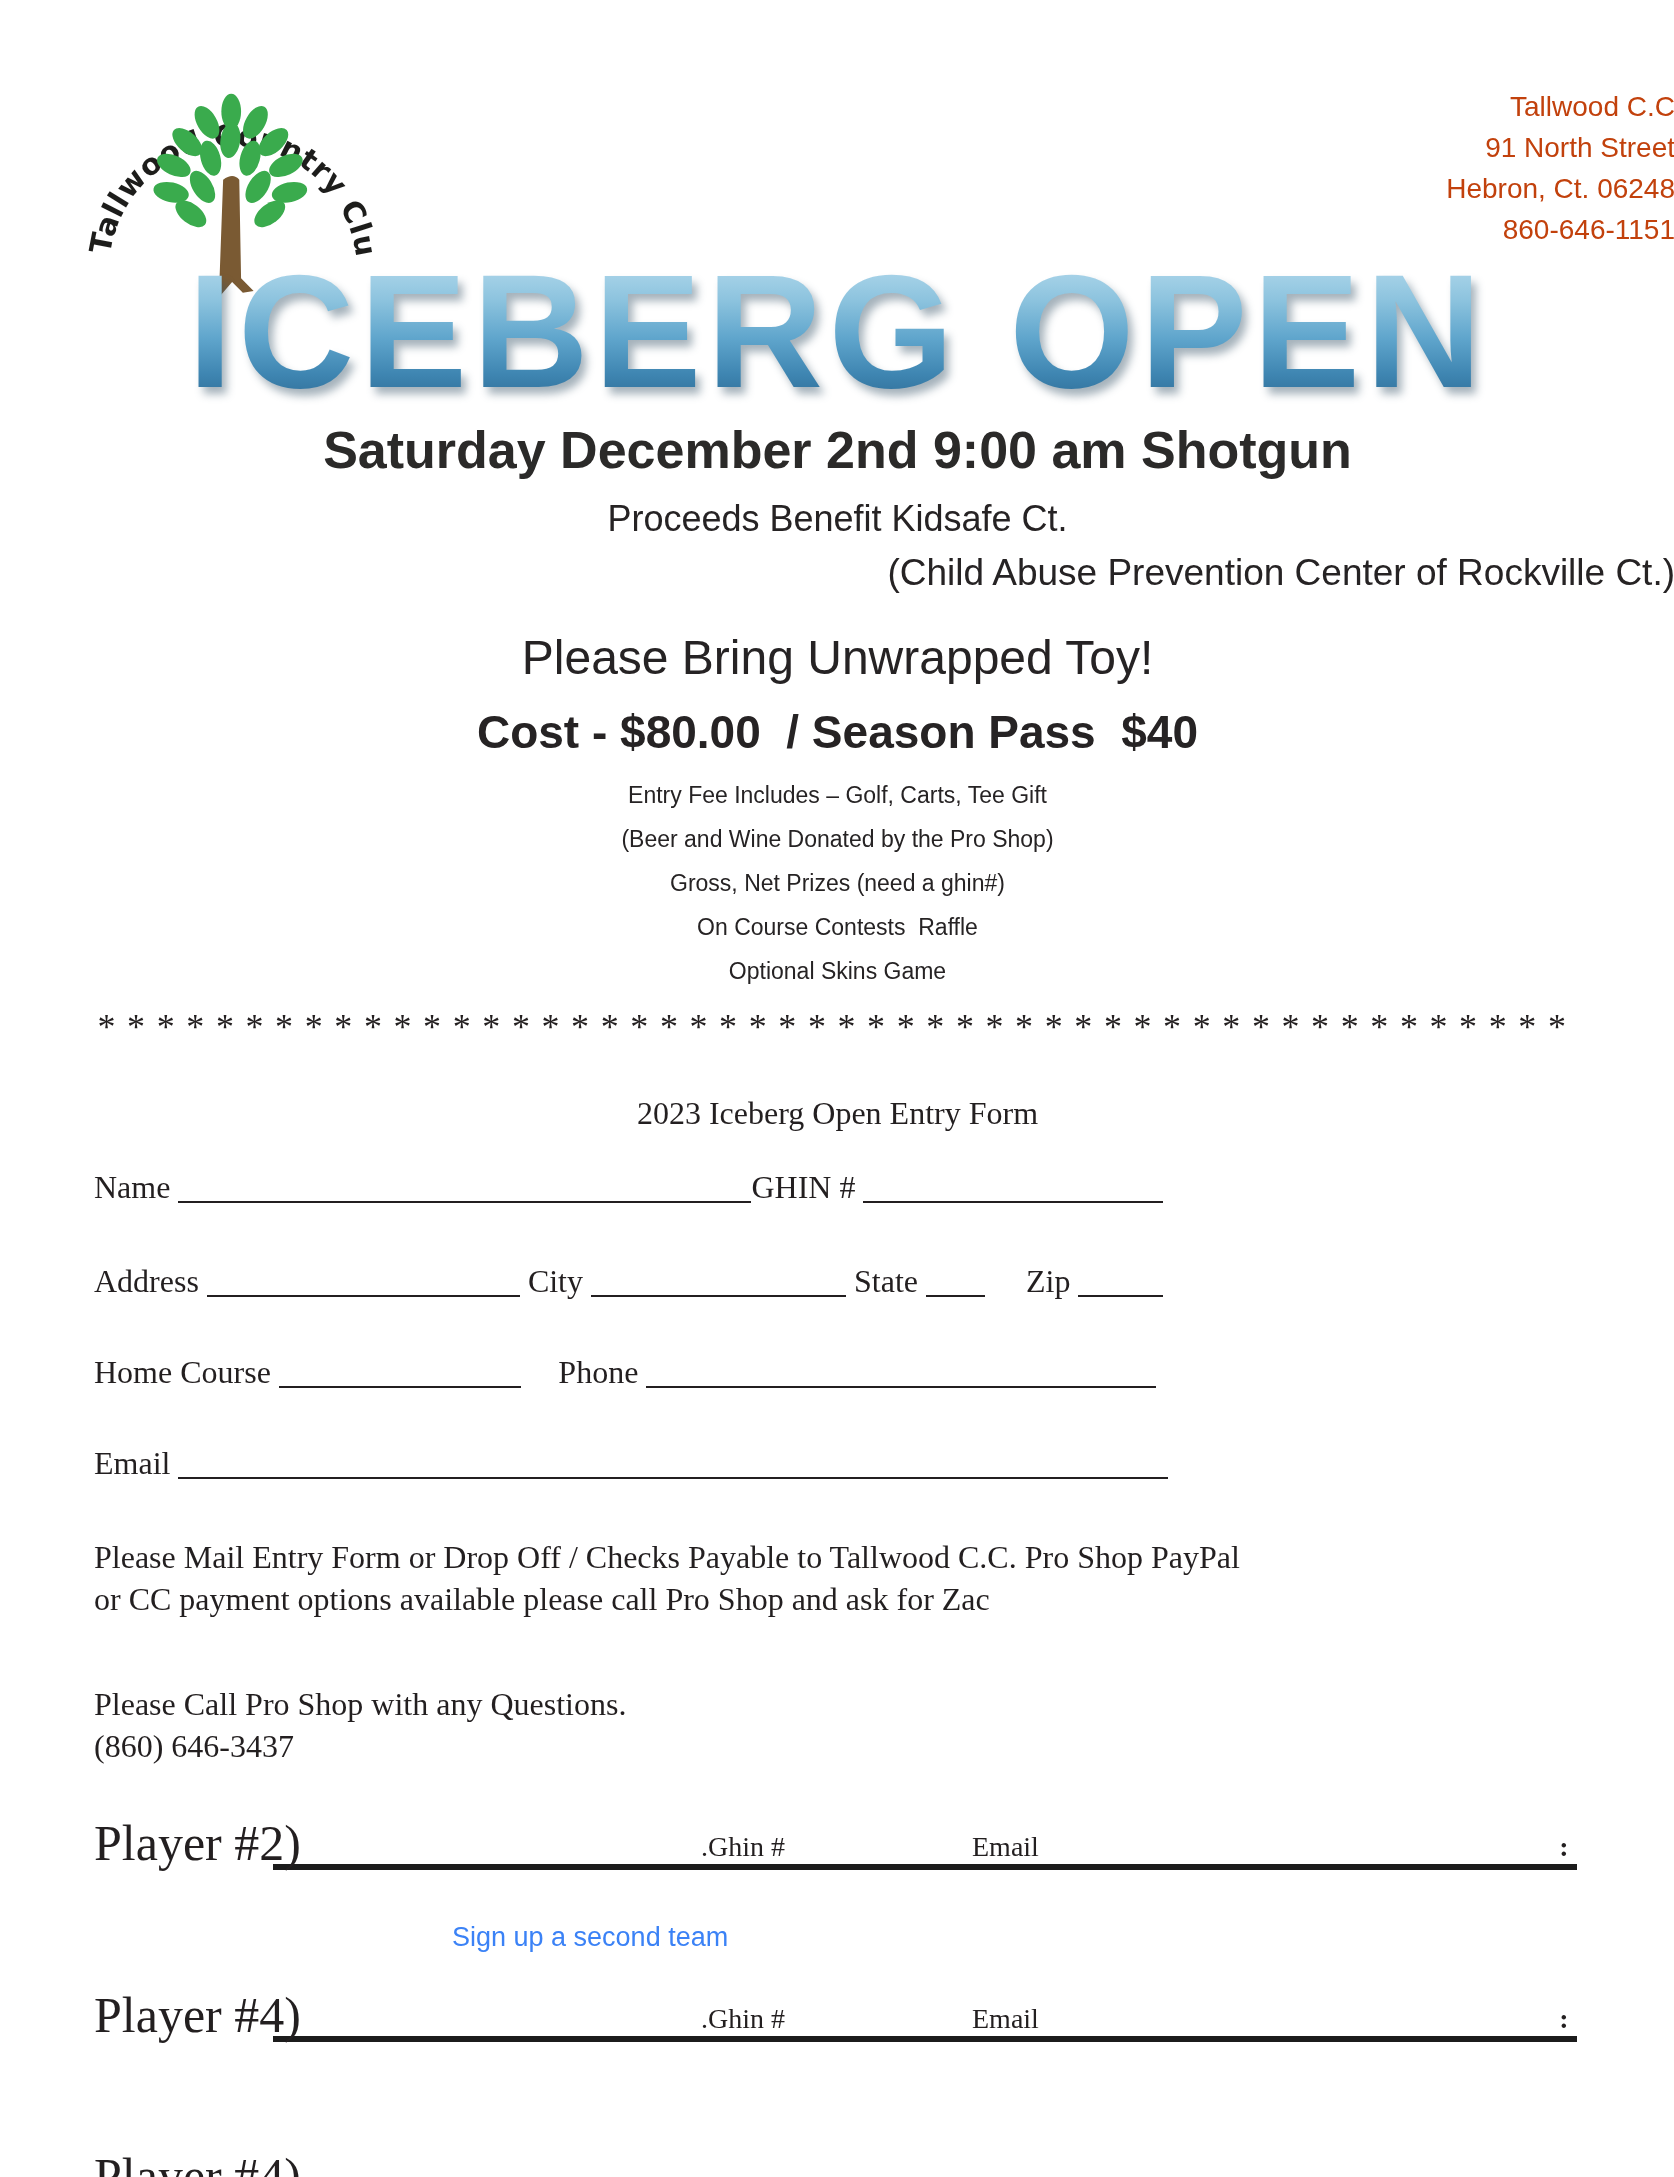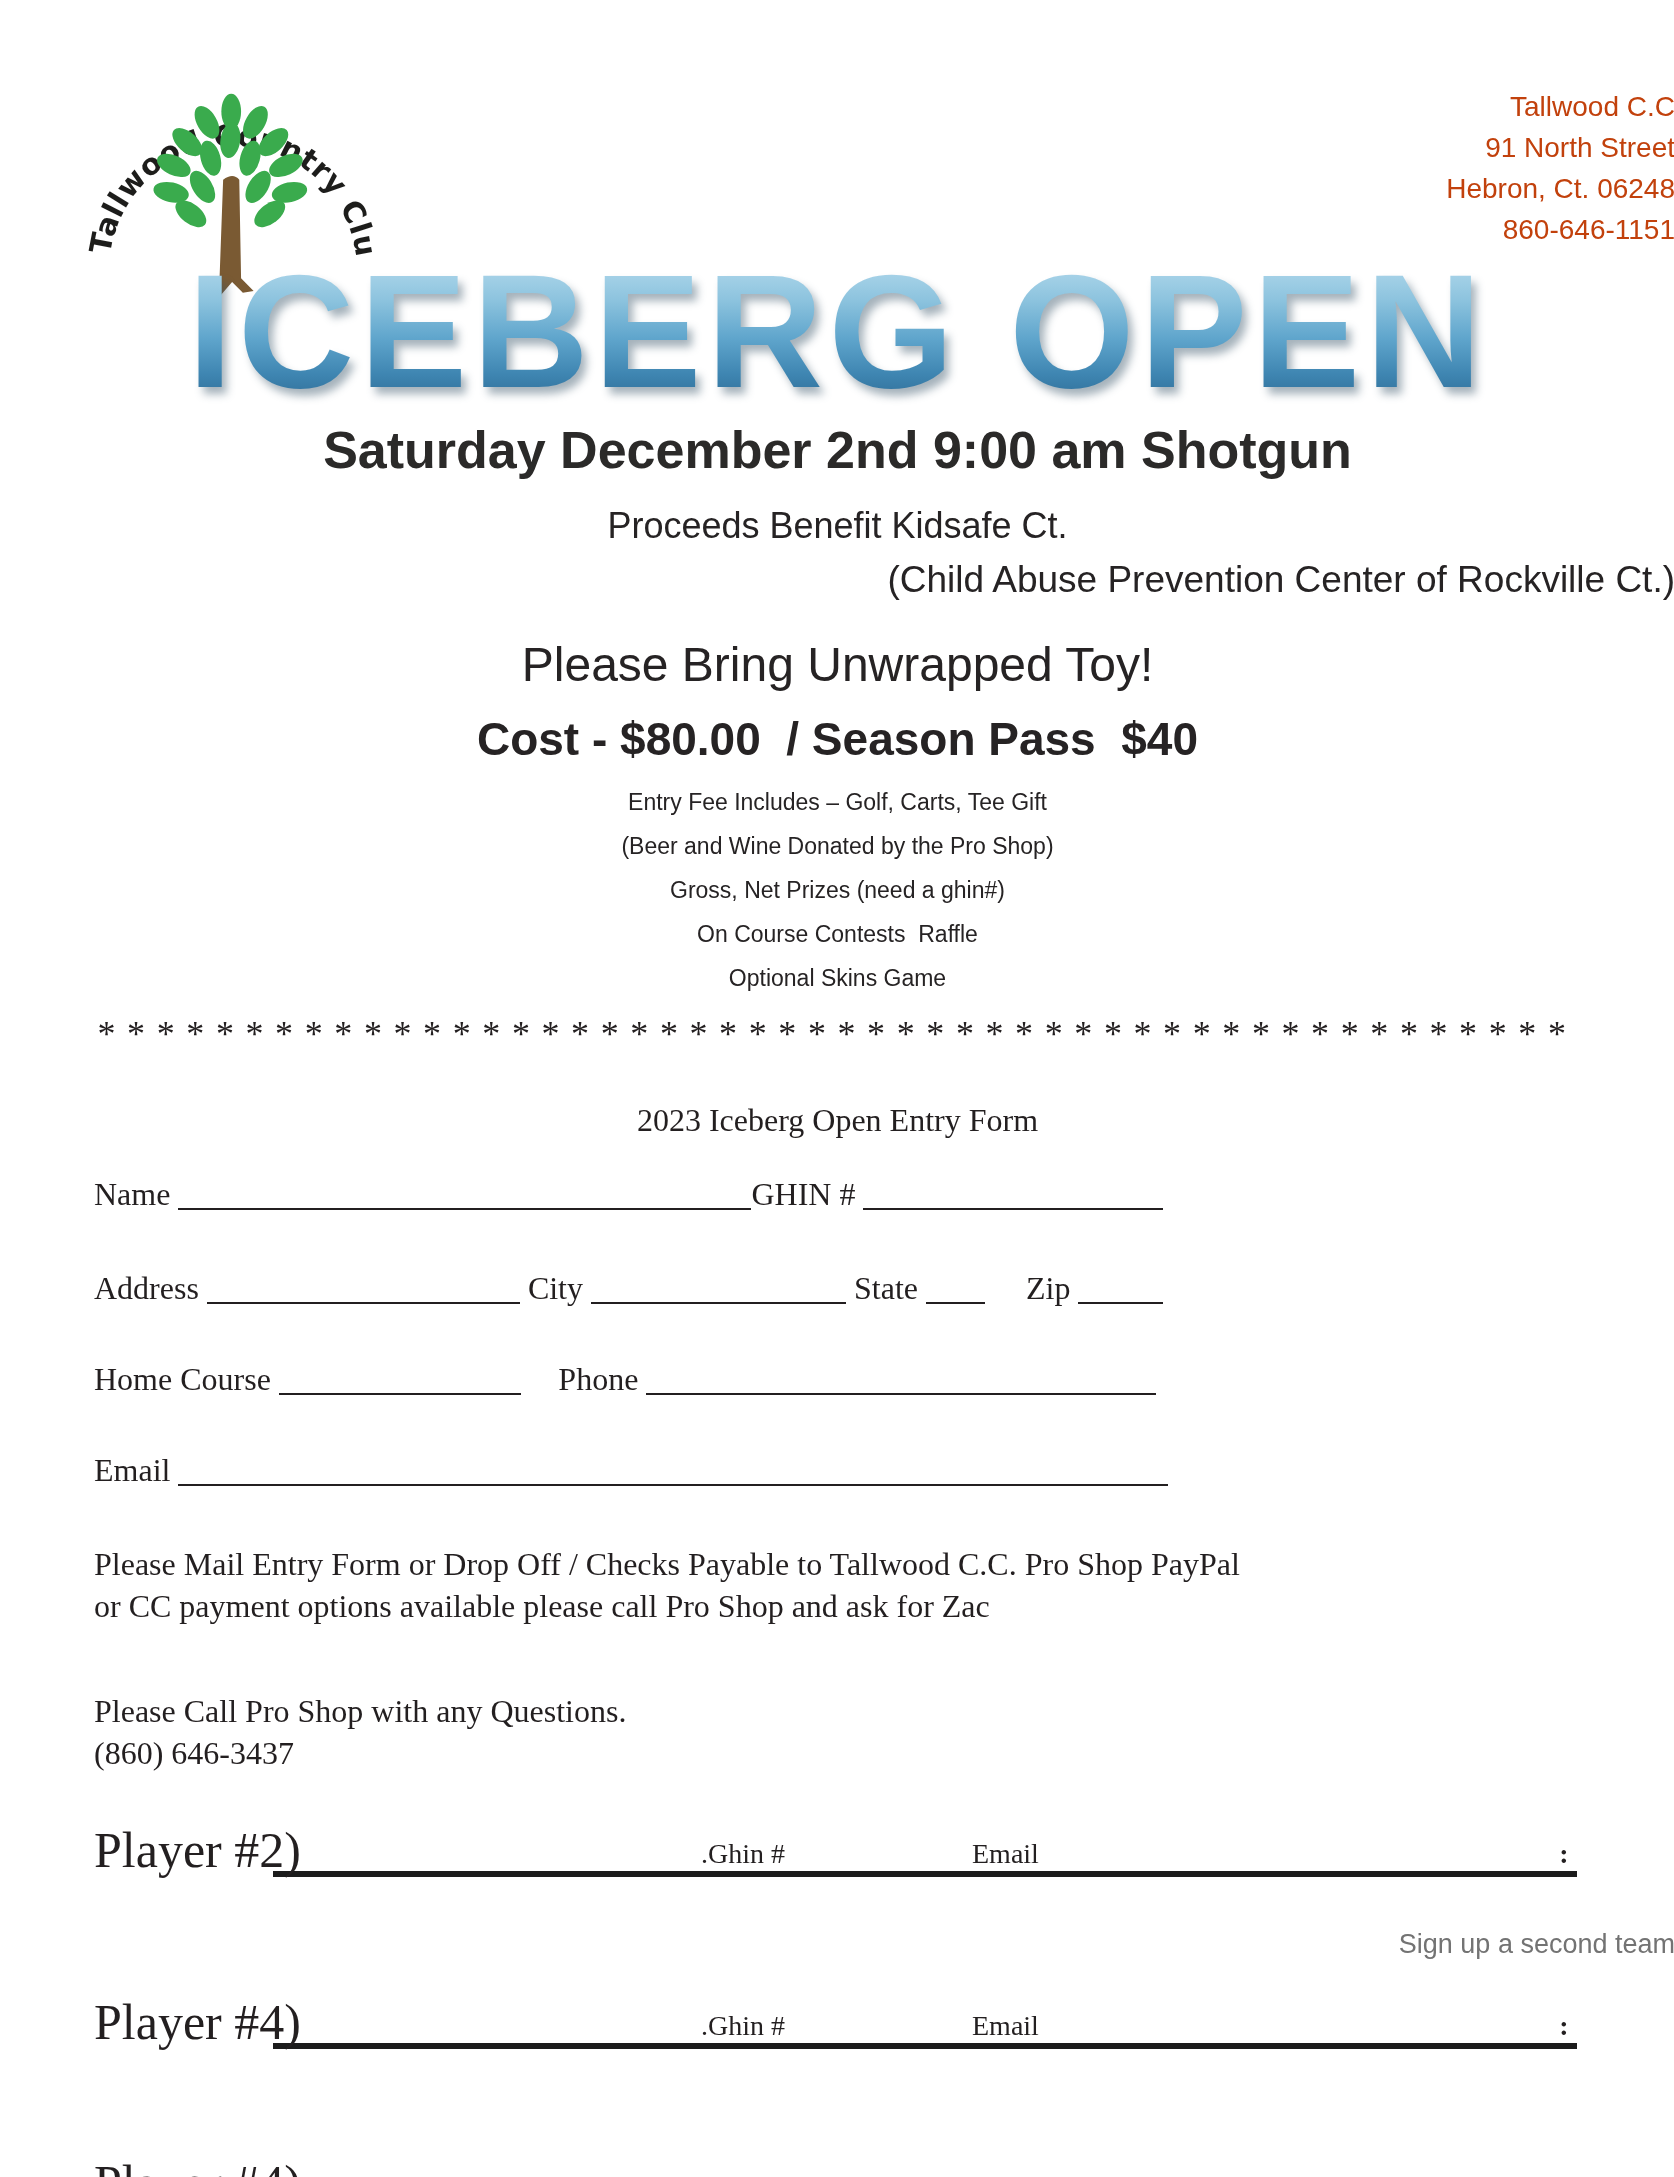--- a/index.html
+++ b/index.html
@@ -24,21 +24,21 @@
   .big-title{
     margin-top:5.4px;text-align:center;
     font-size:161px;line-height:152px;font-weight:800;letter-spacing:5.4px;
     background:linear-gradient(180deg,#b7dcee 0%,#8cc3de 30%,#5fa5cc 55%,#3f86b2 78%,#2c6a94 100%);
     -webkit-background-clip:text;background-clip:text;color:transparent;
     filter:drop-shadow(5.4px 7.2px 4.5px rgba(55,85,105,.45));
   }
 
   
   .saturday{margin-top:12.5px;text-align:center;font-size:52px;font-weight:bold;color:#2b2a29;}
-  .benefit{margin-top:25px;text-align:center;font-size:36px;}
+  .benefit{margin-top:18px;text-align:center;font-size:36px;}
   .benefit-detail{margin-top:12.5px;text-align:right;font-size:37px;}
   .toy{margin-top:36px;text-align:center;font-size:48px;}
   .cost{margin-top:19.7px;text-align:center;font-size:46px;font-weight:bold;}
   .details{margin-top:14.3px;text-align:center;font-size:23px;line-height:44px;}
 
   
   .asterisks{
     margin-top:12.5px;text-align:center;
     font-family:"Liberation Serif",serif;font-size:36px;letter-spacing:11.6px;
     white-space:nowrap;color:#231f20;
@@ -69,21 +69,21 @@
     font-family:"Liberation Serif",serif;font-size:50px;line-height:75px;color:#231f20;
   }
   .pline{position:absolute;left:179px;right:4.5px;bottom:10.7px;border-bottom:6.3px solid #1c1c1c;}
   .plabel-small{
     position:absolute;bottom:18px;
     font-family:"Liberation Serif",serif;font-size:28px;color:#231f20;
   }
   .pl-ghin{left:607px;}
   .pl-email{left:878px;}
   .pl-colon{right:12.5px;font-weight:bold;}
-  .signup{margin-top:41px;margin-left:452px;font-size:27px;color:#737373;text-align:right;}
+  .signup{margin-top:41px;margin-left:452px;font-size:27px;color:#3b82f6;}
 </style>
 </head>
 <body>
 
 <div class="page">
 
   <svg class="logo" viewBox="0 0 330 300">
     <defs>
       <path id="arcPath" d="M 28 232 A 138 138 0 0 1 302 232" fill="none"></path>
     </defs>

